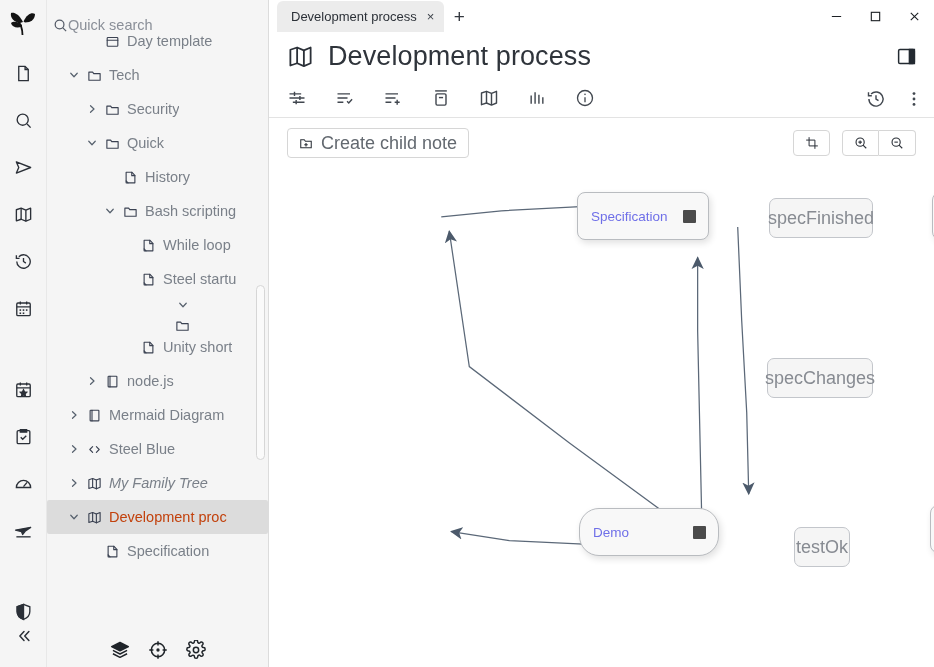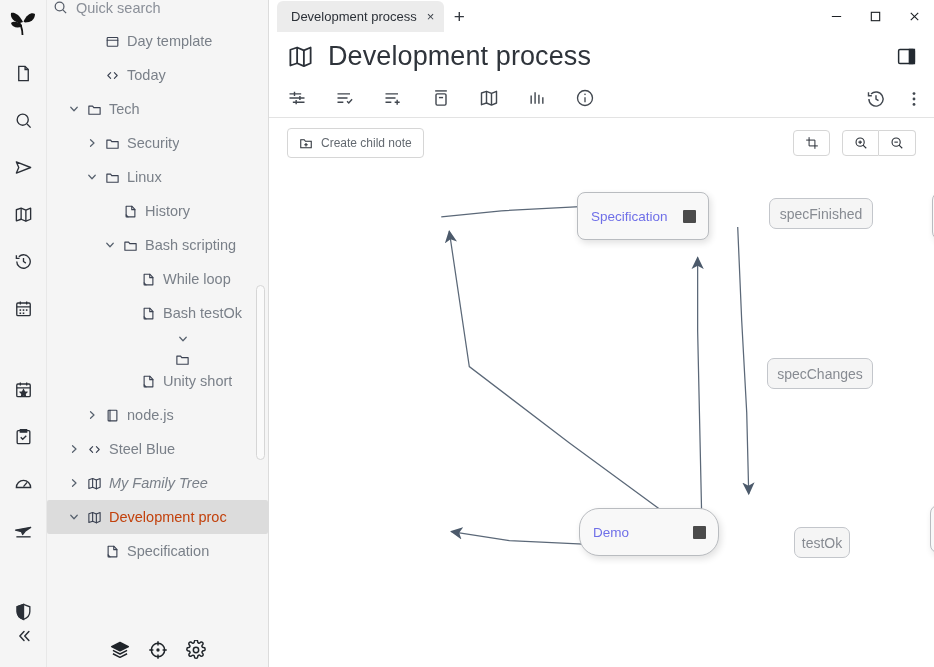--- a/index.html
+++ b/index.html
@@ -45,23 +45,23 @@
   .sidebar {
     width: 222px; flex: 0 0 222px;
     height: 667px;
     background: #f5f5f5;
     border-right: 1px solid #dcdcdc;
     position: relative;
     overflow: hidden;
   }
   .search-row {
     height: 33px;
-    display: flex; align-items: flex-start;
+    display: flex; align-items: flex-end;
     padding: 0 8px 0 6px;
-    gap: 8px;
+    gap: 0;
   }
   .search-icon { color: #555c68; display: flex; }
   .search-input {
     border: none; outline: none; background: transparent;
     font-family: "Liberation Sans", sans-serif;
     font-size: 14.5px; color: #8a8f98;
     width: 170px;
   }
   .search-input::placeholder { color: #8a8f98; }
 
@@ -176,21 +176,21 @@
     height: 50px;
     display: flex; align-items: center;
     padding: 0 18px 0 18px;
     position: relative;
   }
   .child-note-btn {
     display: flex; align-items: center; gap: 8px;
     height: 30px; padding: 0 11px;
     border: 1px solid #d6d6d6; border-radius: 4px;
     background: #fff;
-    font-size: 12px; color: #636970;
+    font-size: 18px; color: #636970;
     cursor: pointer;
   }
   .child-note-btn .ci { color: #2b3038; display: flex; }
   .zoom-group {
     position: absolute; right: 18px; top: 12px;
     display: flex; align-items: center;
   }
   .zg-btn {
     width: 37px; height: 26px;
     border: 1px solid #d6d6d6;
@@ -226,23 +226,23 @@
     width: 13px; height: 13px;
     background: #4b4b4b;
     border-radius: 1px;
     flex: 0 0 13px;
   }
   .edge-label {
     position: absolute;
     background: #f5f5f5;
     border: 1.1px solid #c3c6cb;
     border-radius: 7px;
-    font-size: 14px;
+    font-size: 18px;
     color: #878b92;
-    height: 31px;
+    height: 40px;
     display: flex; align-items: center; justify-content: center;
     padding: 0 1px;
     cursor: pointer;
   }
 </style>
 </head>
 <body>
 
 <div id="app">
 
@@ -360,68 +360,58 @@
           <div class="tree-row" style="padding-left: 36px;">
             <span class="tw"></span>
             <span class="ticon">
               <svg width="15" height="15" viewBox="0 0 24 24" fill="none" stroke="#3b4252" stroke-width="1.8" stroke-linejoin="round" stroke-linecap="round">
                 <rect x="3.5" y="5.5" width="17" height="14" rx="1.3"></rect>
                 <path d="M3.5 10h17"></path>
               </svg>
             </span>
             <span class="tlabel">Day template</span>
           </div>
+          <div class="tree-row" style="padding-left: 18px;">
+            <span class="tw">
+              <svg width="12" height="12" viewBox="0 0 24 24" fill="none" stroke="#56606d" stroke-width="2.4" stroke-linecap="round" stroke-linejoin="round">
+                <path d="M5.5 8.5 L12 15.5 L18.5 8.5"></path>
+              </svg>
+            </span>
+            <span class="ticon">
+              <svg width="15" height="15" viewBox="0 0 24 24" fill="none" stroke="#3b4252" stroke-width="1.8" stroke-linejoin="round" stroke-linecap="round">
+                <path d="M3 6.5h6l1.8 2.4H21v10.6H3z"></path>
+              </svg>
+            </span>
+            <span class="tlabel">Tech</span>
+          </div>
           <div class="tree-row" style="padding-left: 36px;">
-            <span class="tw"></span>
-            <span class="ticon">
-              <svg width="15" height="15" viewBox="0 0 24 24" fill="none" stroke="#3b4252" stroke-width="1.8" stroke-linejoin="round" stroke-linecap="round">
-                <path d="M9 7.5 L4.5 12 L9 16.5"></path>
-                <path d="M15 7.5 L19.5 12 L15 16.5"></path>
-              </svg>
-            </span>
-            <span class="tlabel">Today</span>
-          </div>
-          <div class="tree-row" style="padding-left: 18px;">
+            <span class="tw">
+              <svg width="12" height="12" viewBox="0 0 24 24" fill="none" stroke="#56606d" stroke-width="2.4" stroke-linecap="round" stroke-linejoin="round">
+                <path d="M9 5.5 L16 12 L9 18.5"></path>
+              </svg>
+            </span>
+            <span class="ticon">
+              <svg width="15" height="15" viewBox="0 0 24 24" fill="none" stroke="#3b4252" stroke-width="1.8" stroke-linejoin="round" stroke-linecap="round">
+                <path d="M3 6.5h6l1.8 2.4H21v10.6H3z"></path>
+              </svg>
+            </span>
+            <span class="tlabel">Security</span>
+          </div>
+          <div class="tree-row" style="padding-left: 36px;">
             <span class="tw">
               <svg width="12" height="12" viewBox="0 0 24 24" fill="none" stroke="#56606d" stroke-width="2.4" stroke-linecap="round" stroke-linejoin="round">
                 <path d="M5.5 8.5 L12 15.5 L18.5 8.5"></path>
               </svg>
             </span>
             <span class="ticon">
               <svg width="15" height="15" viewBox="0 0 24 24" fill="none" stroke="#3b4252" stroke-width="1.8" stroke-linejoin="round" stroke-linecap="round">
                 <path d="M3 6.5h6l1.8 2.4H21v10.6H3z"></path>
               </svg>
             </span>
-            <span class="tlabel">Tech</span>
-          </div>
-          <div class="tree-row" style="padding-left: 36px;">
-            <span class="tw">
-              <svg width="12" height="12" viewBox="0 0 24 24" fill="none" stroke="#56606d" stroke-width="2.4" stroke-linecap="round" stroke-linejoin="round">
-                <path d="M9 5.5 L16 12 L9 18.5"></path>
-              </svg>
-            </span>
-            <span class="ticon">
-              <svg width="15" height="15" viewBox="0 0 24 24" fill="none" stroke="#3b4252" stroke-width="1.8" stroke-linejoin="round" stroke-linecap="round">
-                <path d="M3 6.5h6l1.8 2.4H21v10.6H3z"></path>
-              </svg>
-            </span>
-            <span class="tlabel">Security</span>
-          </div>
-          <div class="tree-row" style="padding-left: 36px;">
-            <span class="tw">
-              <svg width="12" height="12" viewBox="0 0 24 24" fill="none" stroke="#56606d" stroke-width="2.4" stroke-linecap="round" stroke-linejoin="round">
-                <path d="M5.5 8.5 L12 15.5 L18.5 8.5"></path>
-              </svg>
-            </span>
-            <span class="ticon">
-              <svg width="15" height="15" viewBox="0 0 24 24" fill="none" stroke="#3b4252" stroke-width="1.8" stroke-linejoin="round" stroke-linecap="round">
-                <path d="M3 6.5h6l1.8 2.4H21v10.6H3z"></path>
-              </svg>
-            </span>
-            <span class="tlabel">Linux</span>
+            <span class="tlabel">Quick</span>
           </div>
           <div class="tree-row" style="padding-left: 54px;">
             <span class="tw"></span>
             <span class="ticon">
               <svg width="15" height="15" viewBox="0 0 24 24" fill="none" stroke="#3b4252" stroke-width="1.8" stroke-linejoin="round" stroke-linecap="round">
                 <path d="M5 3.5h9l5 5v12H5z"></path>
                 <path d="M14 3.5V9h5"></path>
                 <path d="M5 17.5l3 3"></path>
               </svg>
             </span>
@@ -453,21 +443,21 @@
           </div>
           <div class="tree-row" style="padding-left: 72px;">
             <span class="tw"></span>
             <span class="ticon">
               <svg width="15" height="15" viewBox="0 0 24 24" fill="none" stroke="#3b4252" stroke-width="1.8" stroke-linejoin="round" stroke-linecap="round">
                 <path d="M5 3.5h9l5 5v12H5z"></path>
                 <path d="M14 3.5V9h5"></path>
                 <path d="M5 17.5l3 3"></path>
               </svg>
             </span>
-            <span class="tlabel">Bash testOk</span>
+            <span class="tlabel">Steel startu</span>
           </div>
           <div class="tree-row" style="padding-left: 54px; flex-direction: column;">
             <span class="tw">
               <svg width="12" height="12" viewBox="0 0 24 24" fill="none" stroke="#56606d" stroke-width="2.4" stroke-linecap="round" stroke-linejoin="round">
                 <path d="M5.5 8.5 L12 15.5 L18.5 8.5"></path>
               </svg>
             </span>
             <span class="ticon">
               <svg width="15" height="15" viewBox="0 0 24 24" fill="none" stroke="#3b4252" stroke-width="1.8" stroke-linejoin="round" stroke-linecap="round">
                 <path d="M3 6.5h6l1.8 2.4H21v10.6H3z"></path>
@@ -492,20 +482,34 @@
                 <path d="M9 5.5 L16 12 L9 18.5"></path>
               </svg>
             </span>
             <span class="ticon">
               <svg width="15" height="15" viewBox="0 0 24 24" fill="none" stroke="#3b4252" stroke-width="1.8" stroke-linejoin="round" stroke-linecap="round">
                 <rect x="5" y="3.5" width="14" height="17" rx="1"></rect>
                 <path d="M8 3.5v17"></path>
               </svg>
             </span>
             <span class="tlabel">node.js</span>
+          </div>
+          <div class="tree-row" style="padding-left: 18px;">
+            <span class="tw">
+              <svg width="12" height="12" viewBox="0 0 24 24" fill="none" stroke="#56606d" stroke-width="2.4" stroke-linecap="round" stroke-linejoin="round">
+                <path d="M9 5.5 L16 12 L9 18.5"></path>
+              </svg>
+            </span>
+            <span class="ticon">
+              <svg width="15" height="15" viewBox="0 0 24 24" fill="none" stroke="#3b4252" stroke-width="1.8" stroke-linejoin="round" stroke-linecap="round">
+                <rect x="5" y="3.5" width="14" height="17" rx="1"></rect>
+                <path d="M8 3.5v17"></path>
+              </svg>
+            </span>
+            <span class="tlabel">Mermaid Diagram</span>
           </div>
           <div class="tree-row" style="padding-left: 18px;">
             <span class="tw">
               <svg width="12" height="12" viewBox="0 0 24 24" fill="none" stroke="#56606d" stroke-width="2.4" stroke-linecap="round" stroke-linejoin="round">
                 <path d="M9 5.5 L16 12 L9 18.5"></path>
               </svg>
             </span>
             <span class="ticon">
               <svg width="15" height="15" viewBox="0 0 24 24" fill="none" stroke="#3b4252" stroke-width="1.8" stroke-linejoin="round" stroke-linecap="round">
                 <path d="M9 7.5 L4.5 12 L9 16.5"></path>

